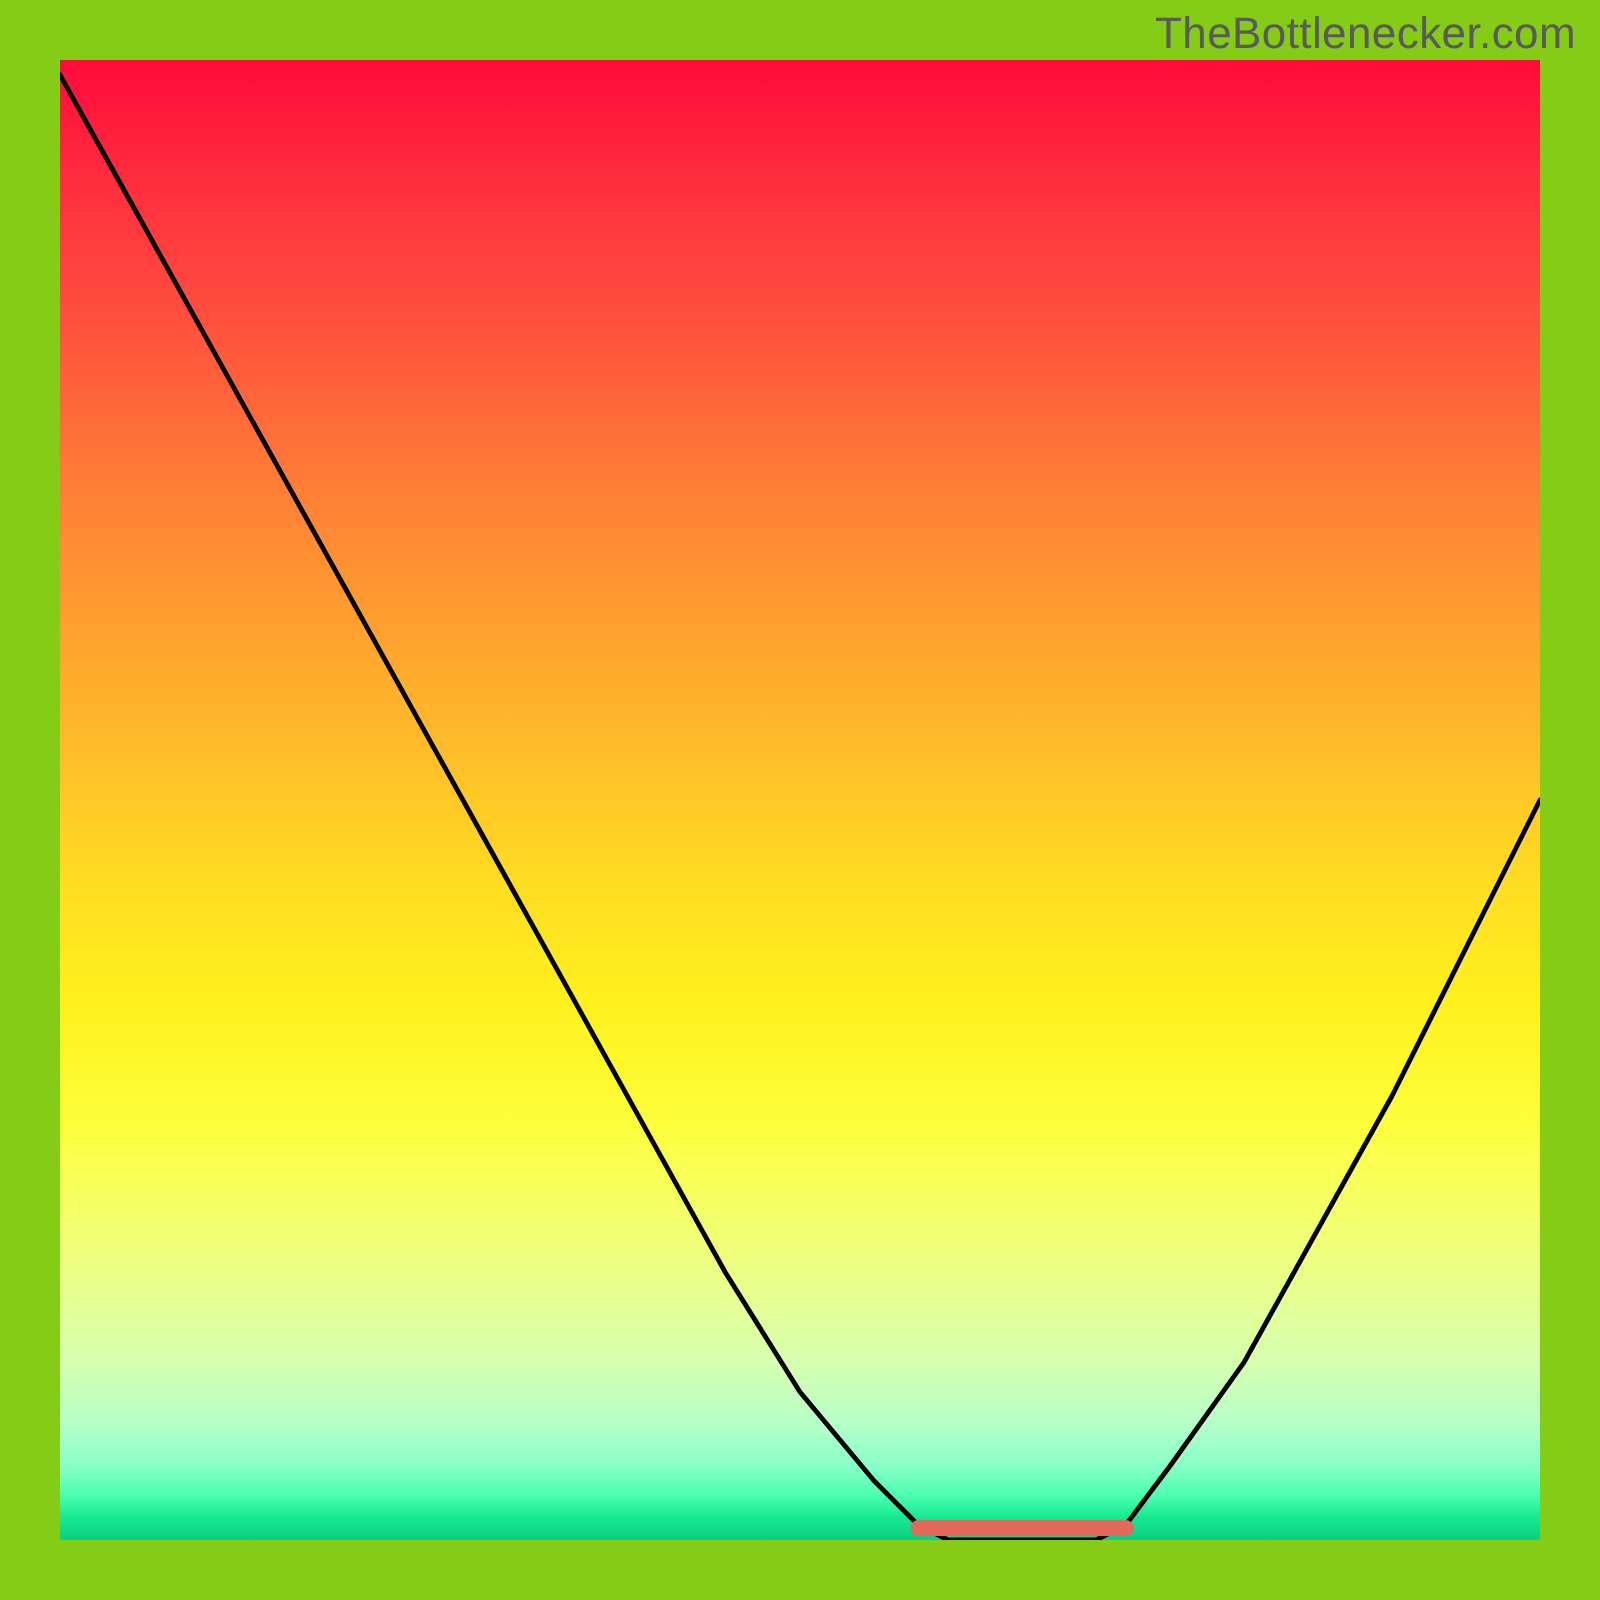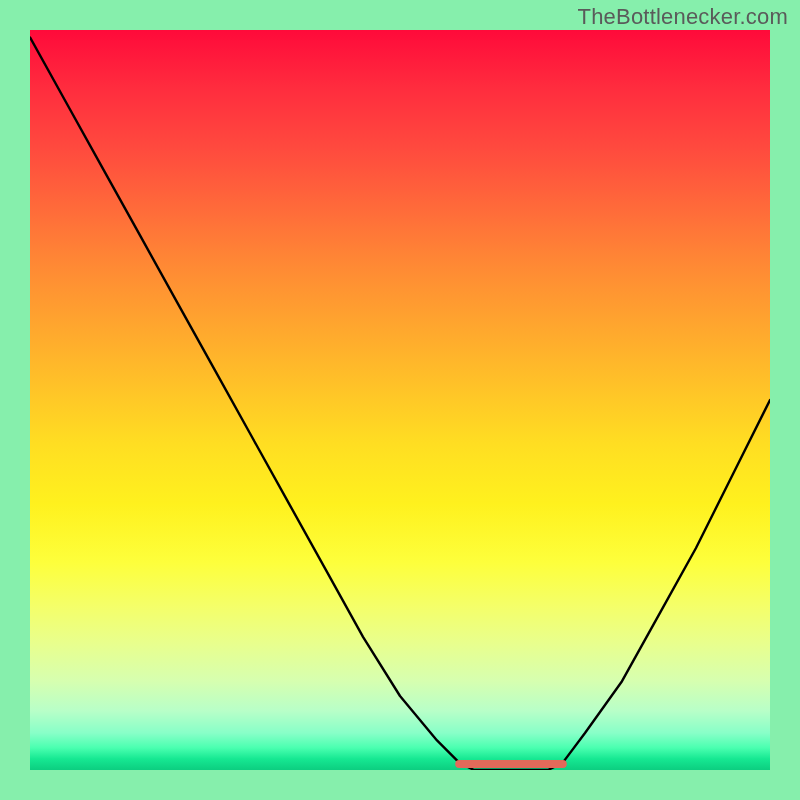--- a/index.html
+++ b/index.html
@@ -8,21 +8,21 @@
     width: 800px;
     height: 800px;
     background: #000;
     overflow: hidden;
     font-family: Arial, Helvetica, sans-serif;
   }
   .frame {
     position: relative;
     width: 800px;
     height: 800px;
-    background: #86efac;
+    background: #84cc16;
   }
   .plot-area {
     position: absolute;
     left: 30px;
     top: 30px;
     width: 740px;
     height: 740px;
     
     background: linear-gradient(to bottom,
       #ff0a3a 0%,

